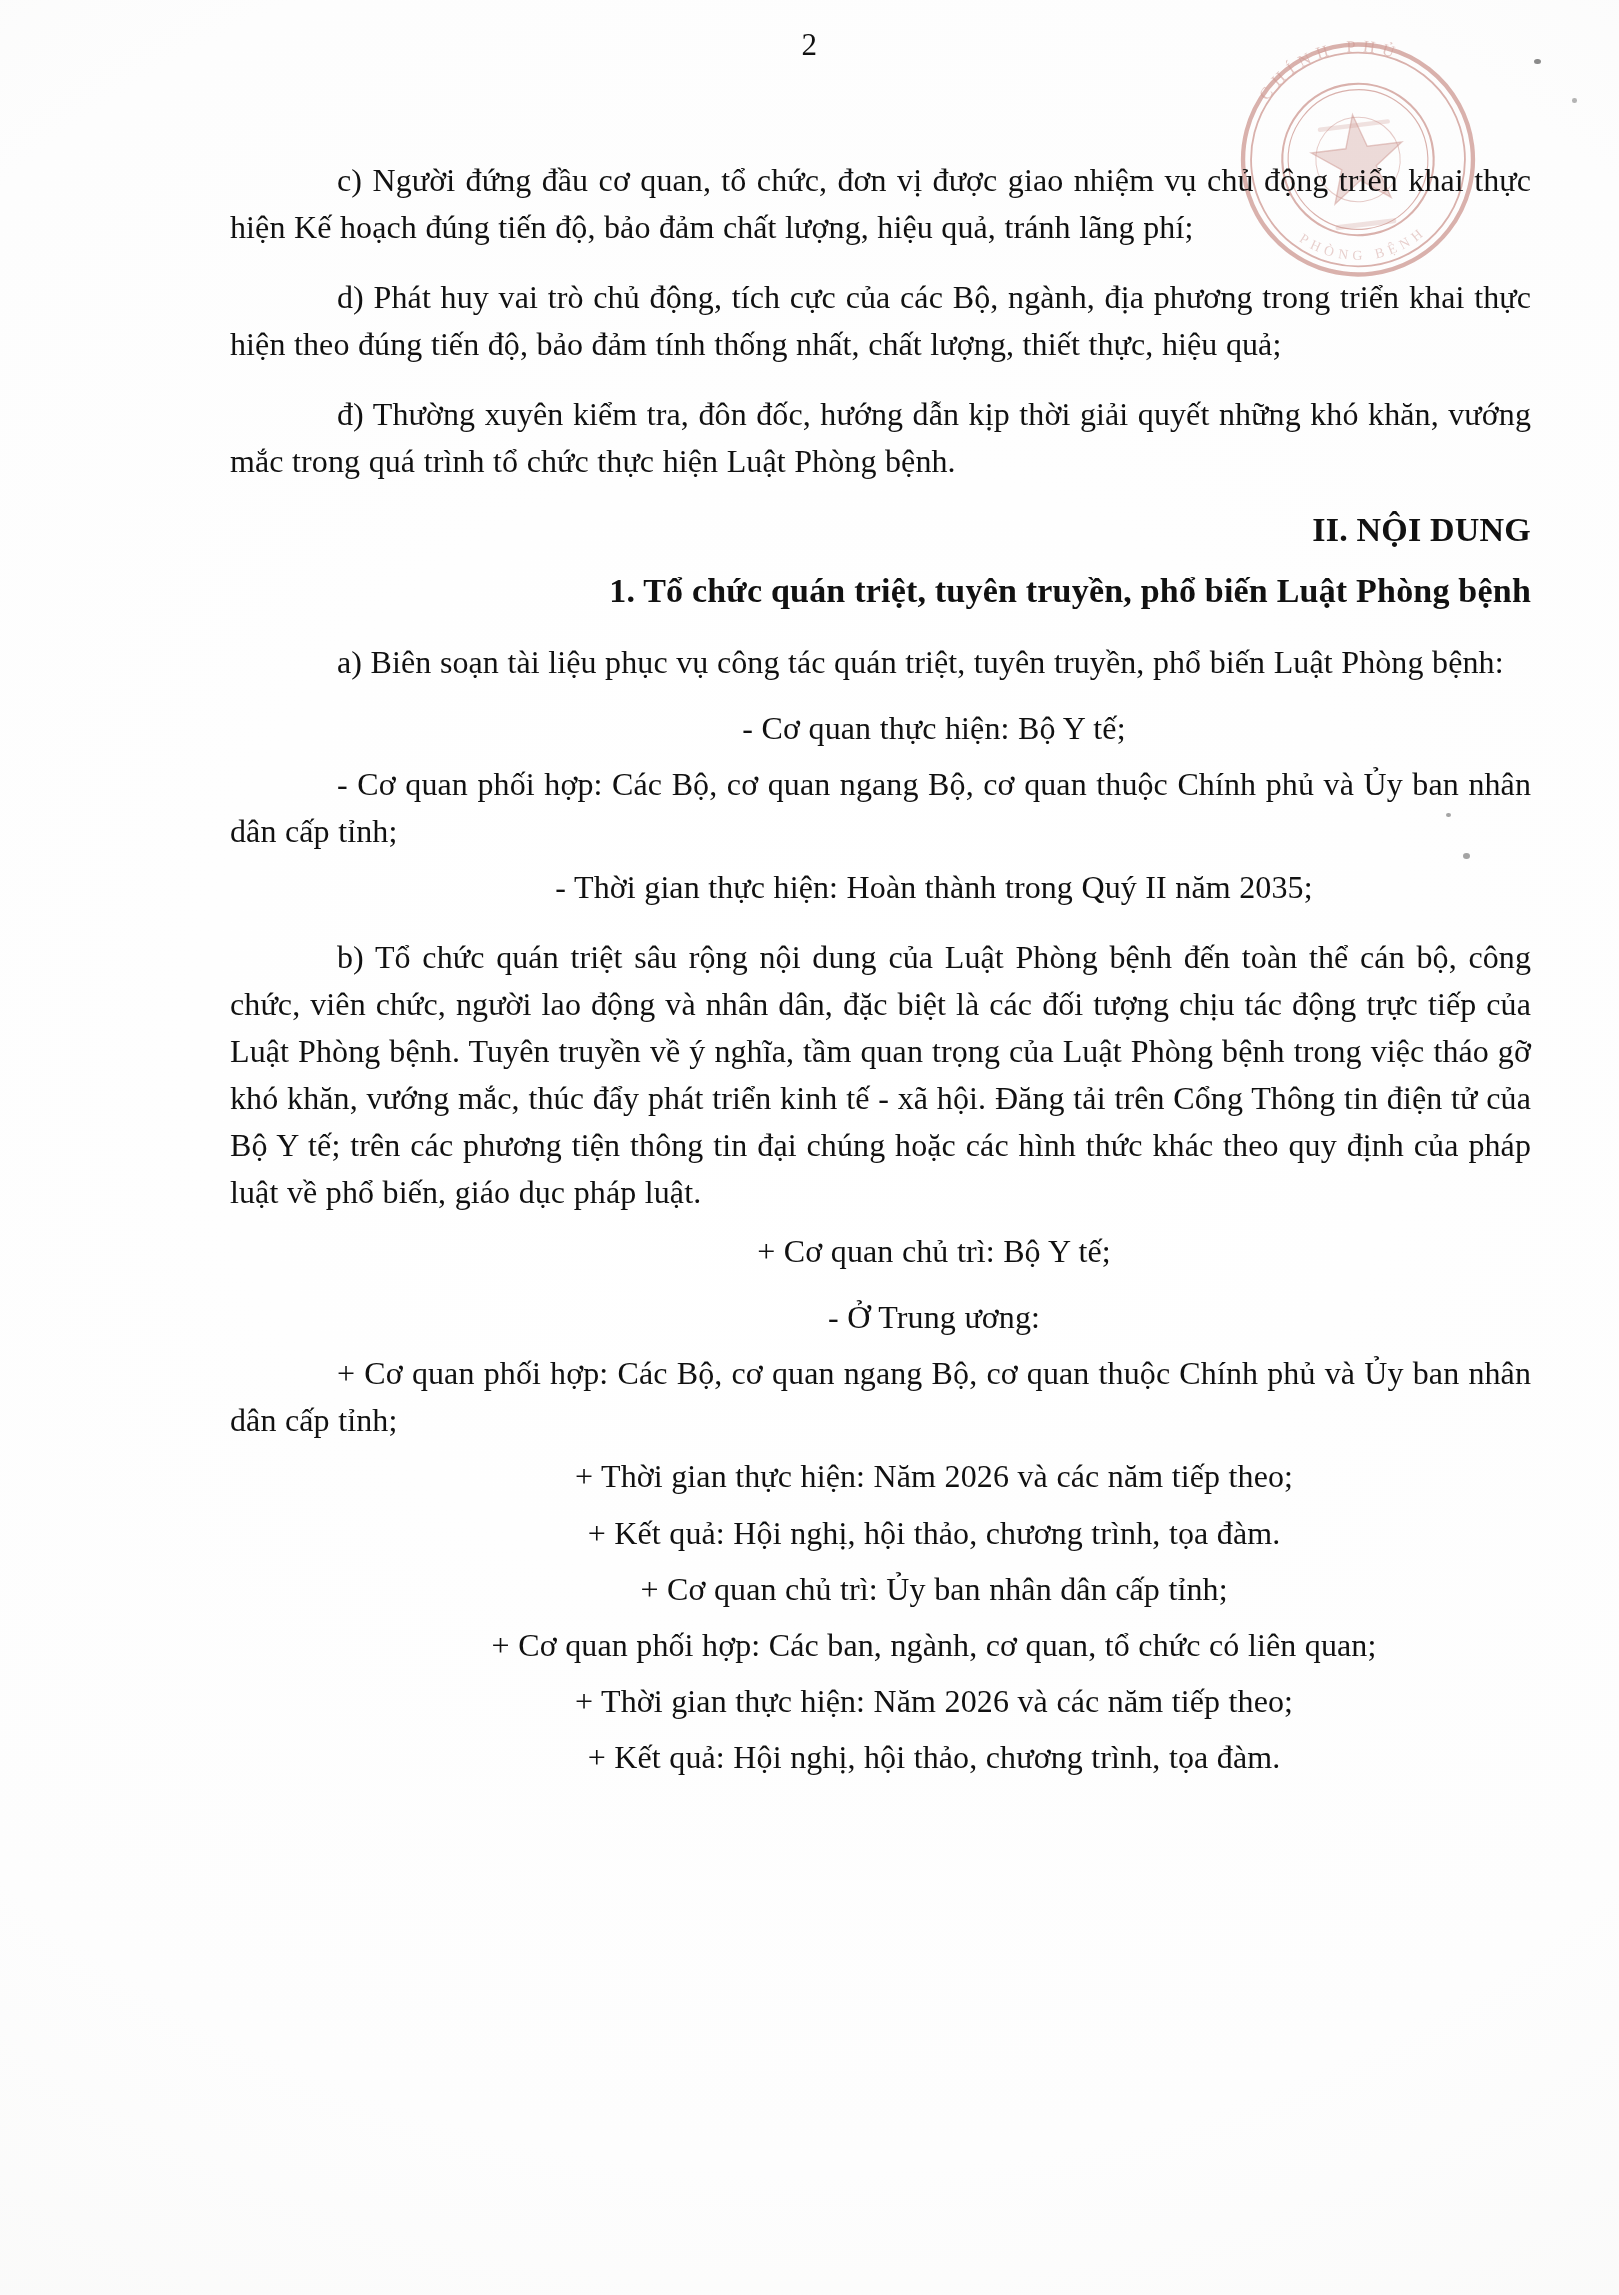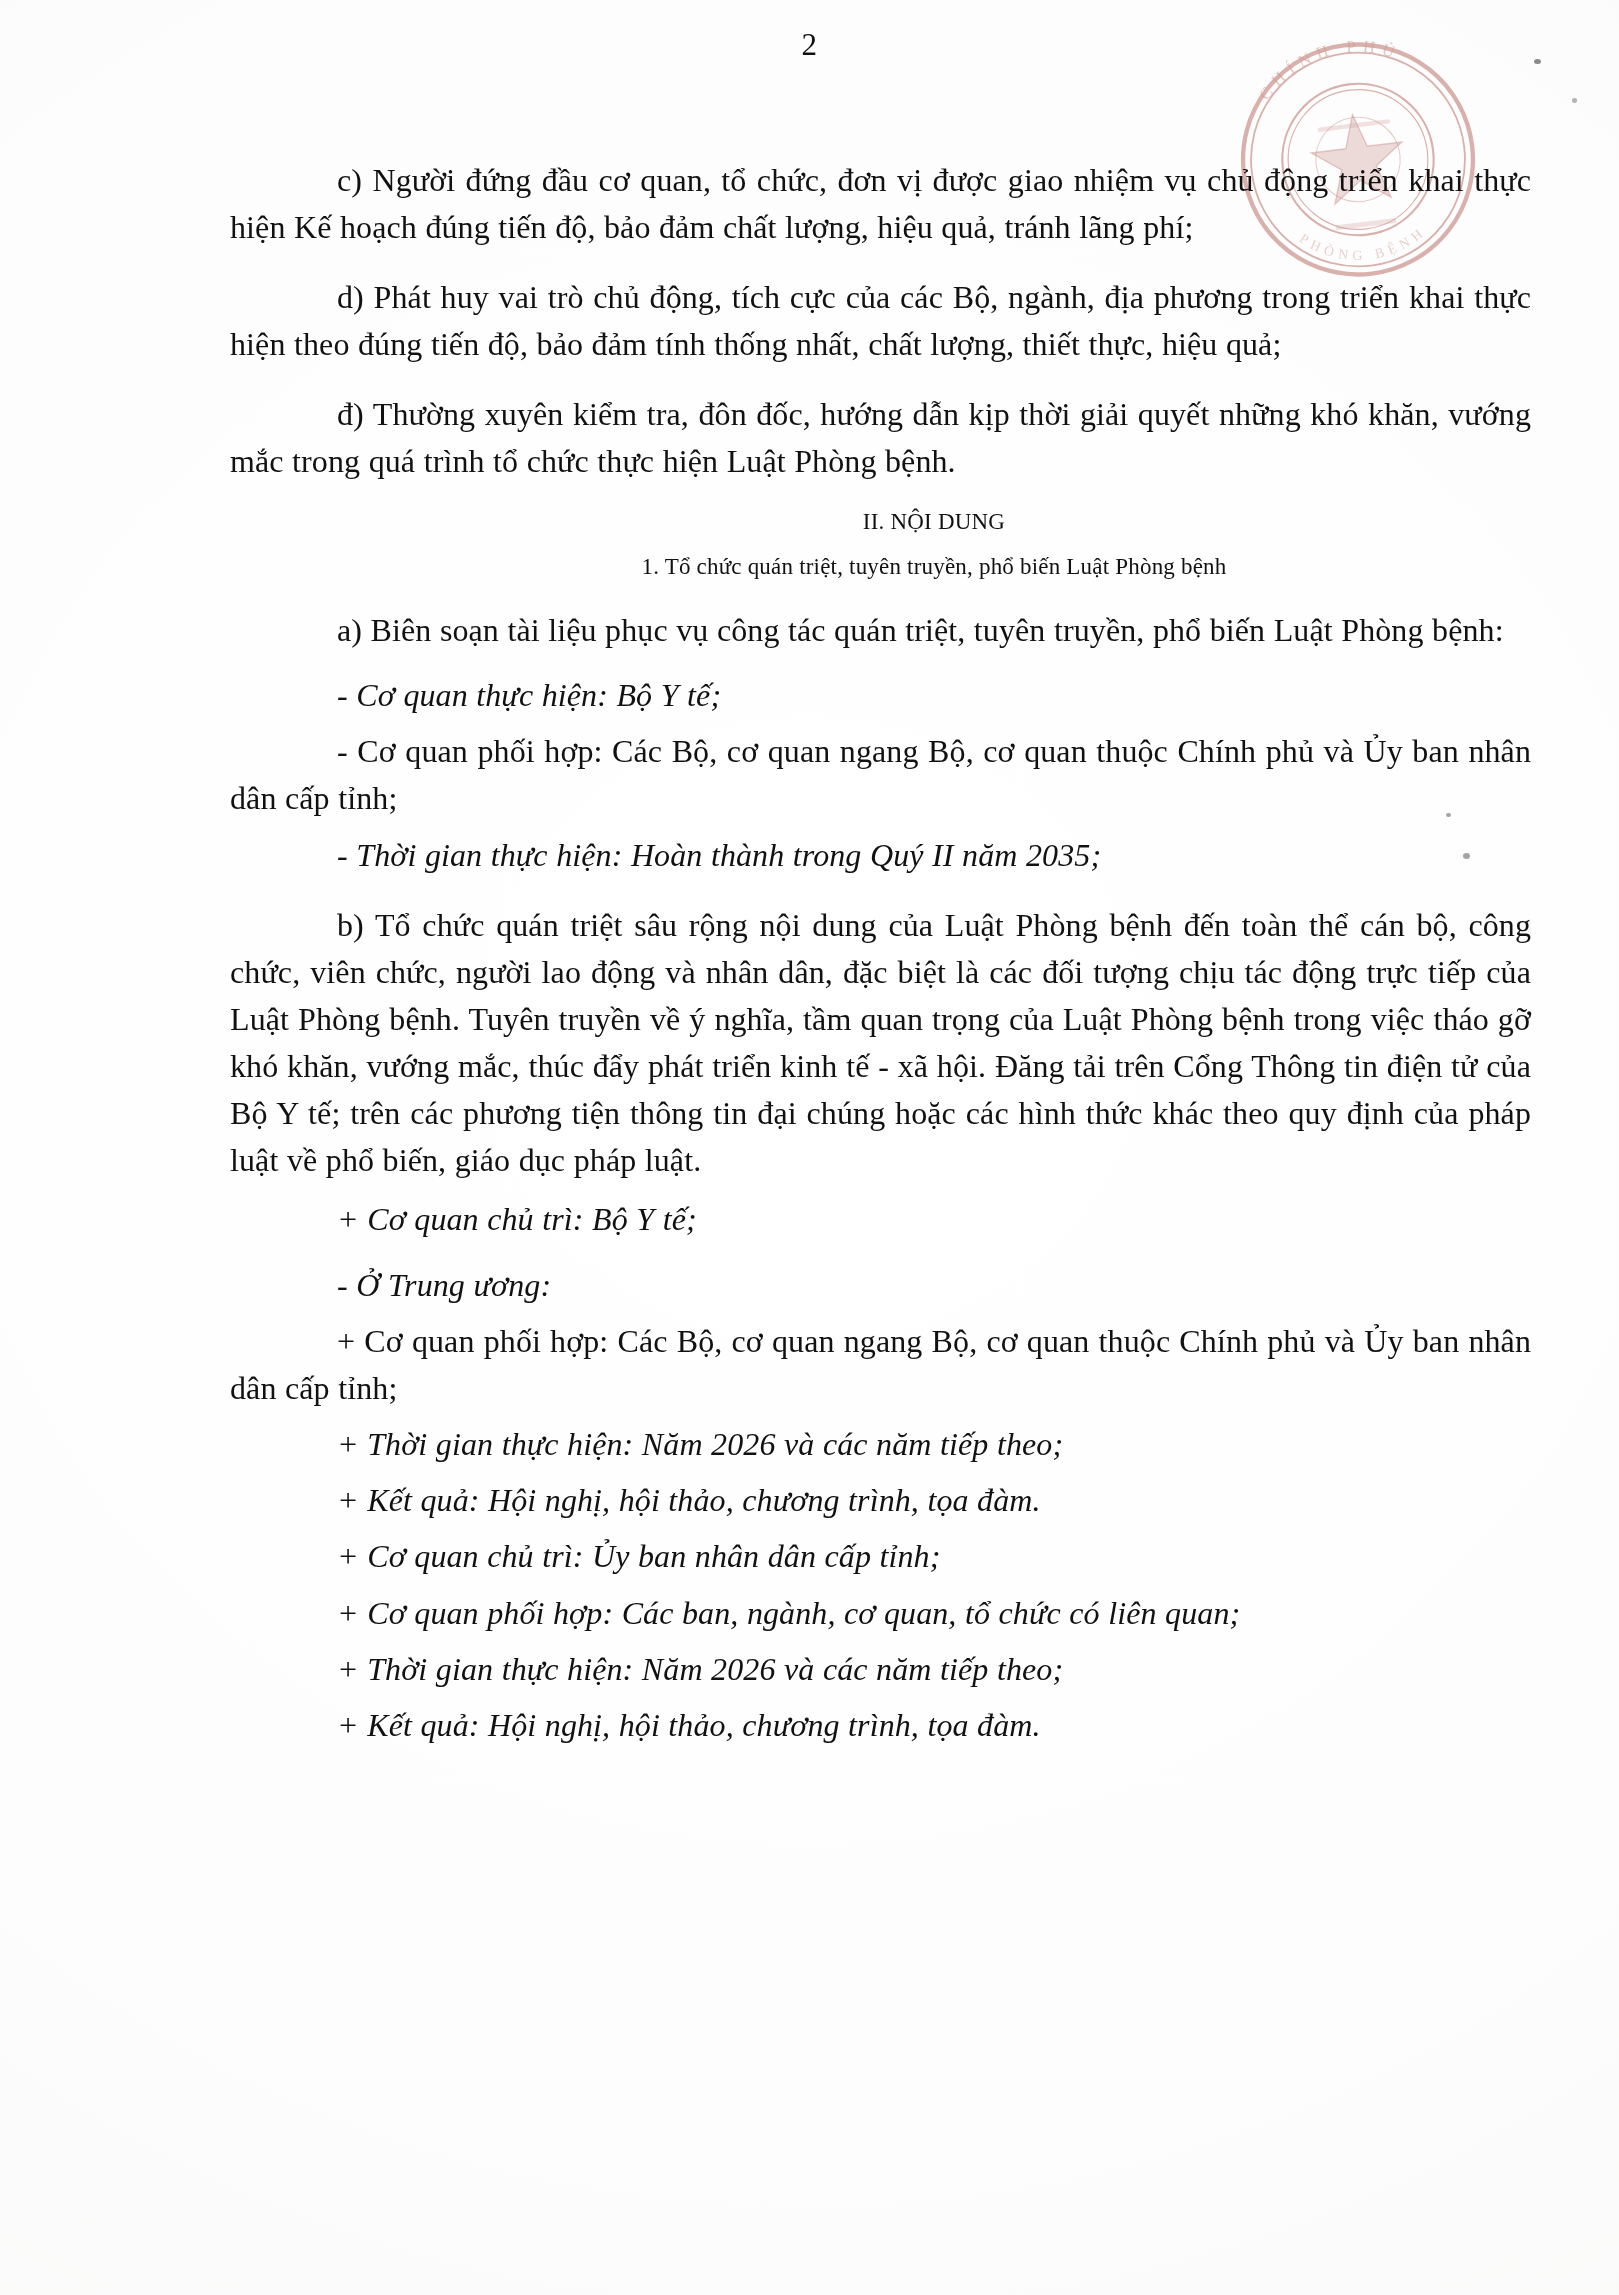--- a/index.html
+++ b/index.html
@@ -77,29 +77,29 @@
     margin-bottom: 9.2px;
   }
 
   
   .para.plus {
     text-indent: 107px;
     margin-bottom: 9.2px;
   }
 
   
-  .para.single { text-align: left; font-style: italic; }
+  .para.single { text-align: center; }
 
   .heading {
-    font-size: 23px;
+    font-size: 34px;
     line-height: 1.47;
-    font-weight: normal;
+    font-weight: bold;
     margin: 20px 0 10.7px 0;
     text-indent: 107px;
-    text-align: center;
+    text-align: right;
     letter-spacing: 0.2px;
   }
 
   .heading.sub { margin-top: 11px; margin-bottom: 15.3px; }
 
   .gap-before { margin-top: 18.4px; }
 
   
   .speckle {
     position: absolute;

